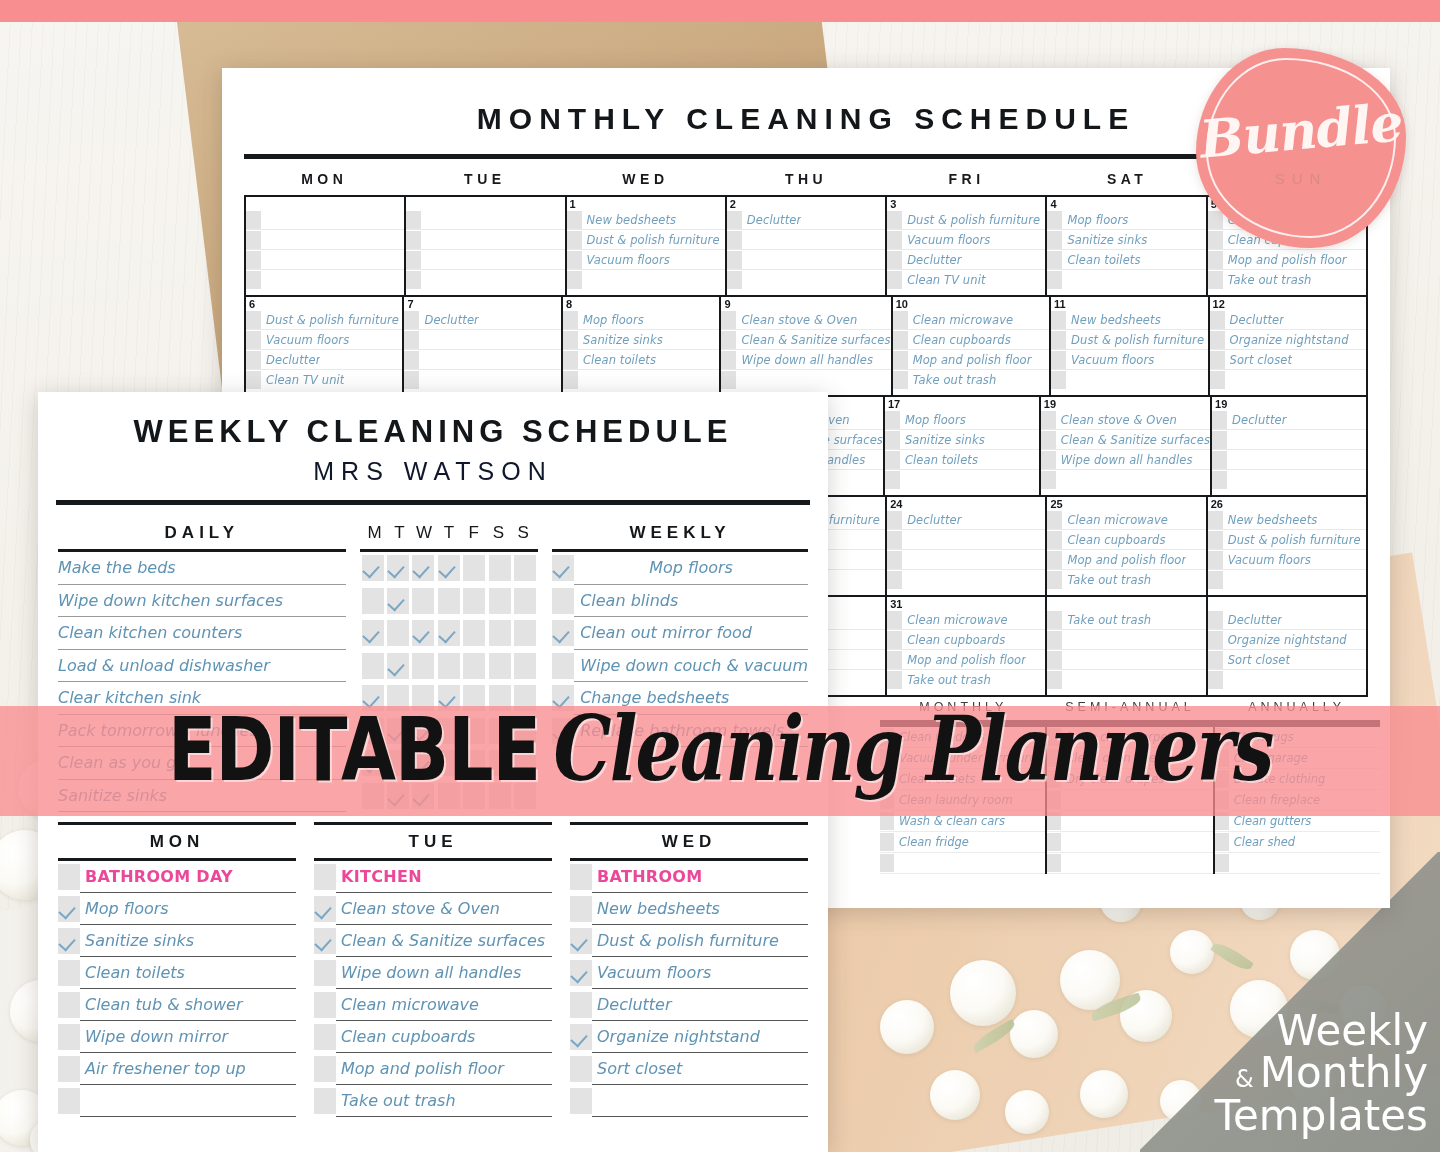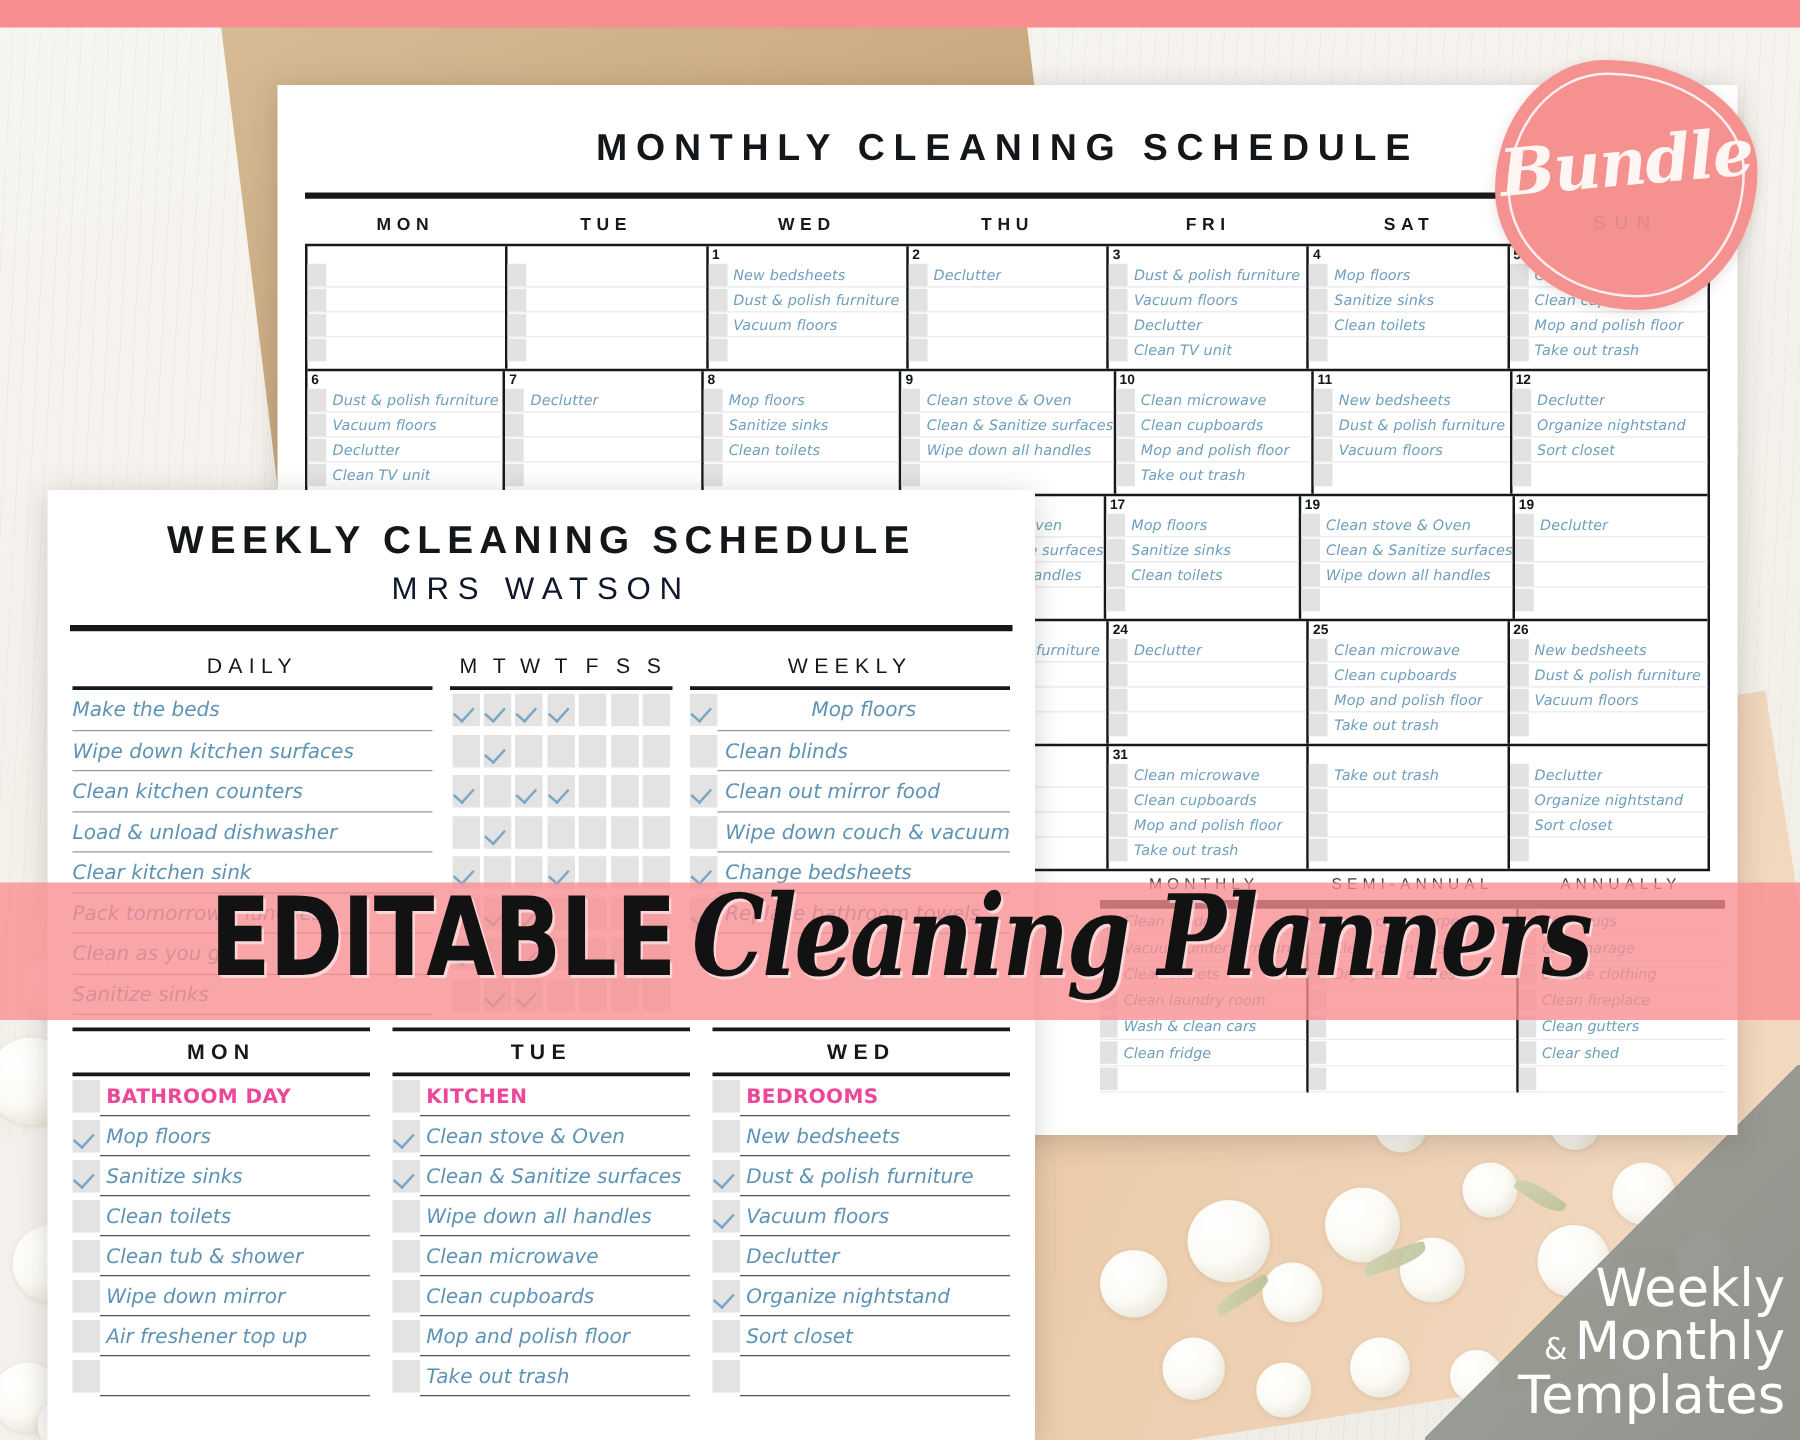--- a/index.html
+++ b/index.html
@@ -99,21 +99,21 @@
     color:#0f172a; padding-top:7px; padding-bottom:12px;
   }
   .w-rule { height:5px; background:#16191c; margin:2px 2px 0 2px; }
 
   .w-top { display:flex; padding:18px 4px 0 4px; gap:14px; }
   .w-daily-col { width:290px; }
   .w-check-col { width:180px; }
   .w-weekly-col { flex:1 1 auto; }
 
   .sec-head {
-    text-align:center; font-size:17px; letter-spacing:5px; font-weight:400;
+    text-align:center; font-size:17px; letter-spacing:5px; font-weight:700;
     color:#15181b; padding-bottom:6px; border-bottom:3px solid #16191c;
   }
   .dow-head { display:flex; justify-content:space-between; padding:0 4px 6px 4px; border-bottom:3px solid #16191c; }
   .dow-head span { width:22px; text-align:center; font-size:17px; font-weight:400; color:#15181b; }
 
   .task-row { display:flex; align-items:center; height:32.5px; }
   .task-row .ln { flex:1 1 auto; border-bottom:1.5px solid #9a9a9a; height:100%; display:flex; align-items:center; }
   .task-label {
     font-size:16px; color:#5f93b4; font-family:"DejaVu Sans", sans-serif; font-style:italic;
     white-space:nowrap;
@@ -1395,21 +1395,21 @@
           <div class="ln">
             <span class="b-txt">Take out trash</span>
           </div>
         </div>
       </div>
       <div class="w-bcol">
         <div class="w-bhead">WED</div>
         <div class="b-row">
           <div class="chk"></div>
           <div class="ln">
-            <span class="b-cat">BEDROOMS</span>
+            <span class="b-cat">BATHROOM</span>
           </div>
         </div>
         <div class="b-row">
           <div class="chk"></div>
           <div class="ln">
             <span class="b-txt">New bedsheets</span>
           </div>
         </div>
         <div class="b-row">
           <div class="chk on"></div>

